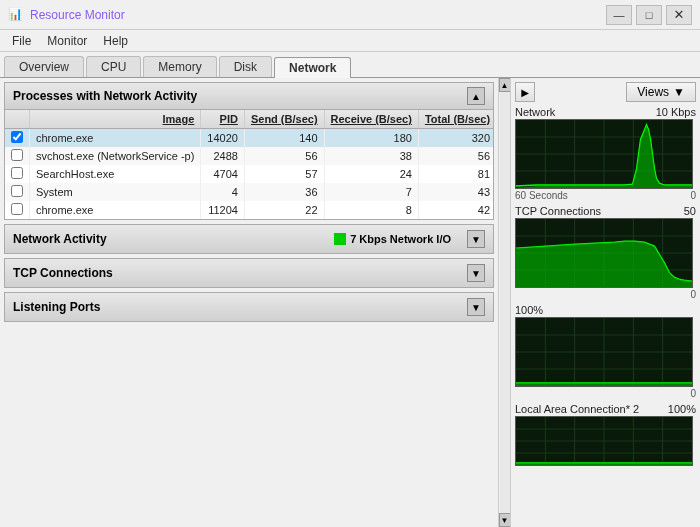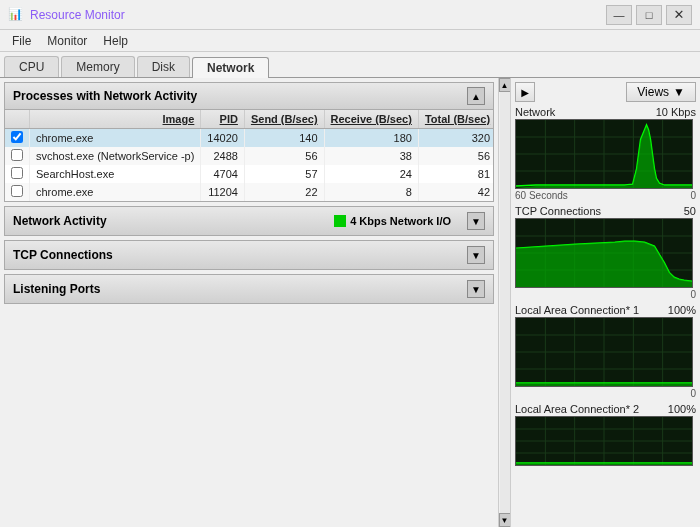--- a/index.html
+++ b/index.html
@@ -230,20 +230,21 @@
   </div>
 </div>
 
 <div class="menu-bar">
   <span class="menu-item">File</span>
   <span class="menu-item">Monitor</span>
   <span class="menu-item">Help</span>
 </div>
 
 <div class="tab-bar">
+  <div class="tab">Overview</div>
   <div class="tab">CPU</div>
   <div class="tab">Memory</div>
   <div class="tab">Disk</div>
   <div class="tab active">Network</div>
 </div>
 
 <div class="main-container">
 
   <div class="left-panel">
 
@@ -284,38 +285,46 @@
               <tr>
       <td class="checkbox-cell"><input type="checkbox" class="row-checkbox" style=""></td>
       <td>SearchHost.exe</td>
       <td class="num">4704</td>
       <td class="num">57</td>
       <td class="num">24</td>
       <td class="num">81</td>
     </tr>
               <tr>
       <td class="checkbox-cell"><input type="checkbox" class="row-checkbox" style=""></td>
+      <td>System</td>
+      <td class="num">4</td>
+      <td class="num">36</td>
+      <td class="num">7</td>
+      <td class="num">43</td>
+    </tr>
+              <tr>
+      <td class="checkbox-cell"><input type="checkbox" class="row-checkbox" style=""></td>
       <td>chrome.exe</td>
       <td class="num">11204</td>
       <td class="num">22</td>
       <td class="num">8</td>
       <td class="num">42</td>
     </tr>
             </tbody>
         </table>
       </div>
     </div>
 
     <div class="network-activity-section">
       <div class="network-activity-header">
         <span>Network Activity</span>
         <div style="display:flex; align-items:center; gap: 16px;">
           <div class="legend-item">
             <span class="legend-square" style="background:#00cc00;"></span>
-            <span>4 Kbps Network I/O</span>
+            <span>7 Kbps Network I/O</span>
           </div>
           <div class="chevron-btn">▼</div>
         </div>
       </div>
     </div>
 
     <div class="collapsed-section">
       <div class="collapsed-header">
         <span>TCP Connections</span>
         <div class="chevron-btn">▼</div>
@@ -395,21 +404,20 @@
         </svg>
       </div>
       <div class="graph-bottom">
         <span></span>
         <span>0</span>
       </div>
     </div>
 
     <div class="graph-section">
       <div class="graph-title">
-        <span>Local Area Connection* 1</span>
         <span>100%</span>
       </div>
       <div class="graph-canvas">
         <svg viewBox="0 0 178 70" preserveAspectRatio="none">
           <line x1="0" y1="17.5" x2="178" y2="17.5" stroke="#1a3a1a" stroke-width="1"></line>
           <line x1="0" y1="35" x2="178" y2="35" stroke="#1a3a1a" stroke-width="1"></line>
           <line x1="0" y1="52.5" x2="178" y2="52.5" stroke="#1a3a1a" stroke-width="1"></line>
           <line x1="29.7" y1="0" x2="29.7" y2="70" stroke="#1a3a1a" stroke-width="1"></line>
           <line x1="59.3" y1="0" x2="59.3" y2="70" stroke="#1a3a1a" stroke-width="1"></line>
           <line x1="89" y1="0" x2="89" y2="70" stroke="#1a3a1a" stroke-width="1"></line>

